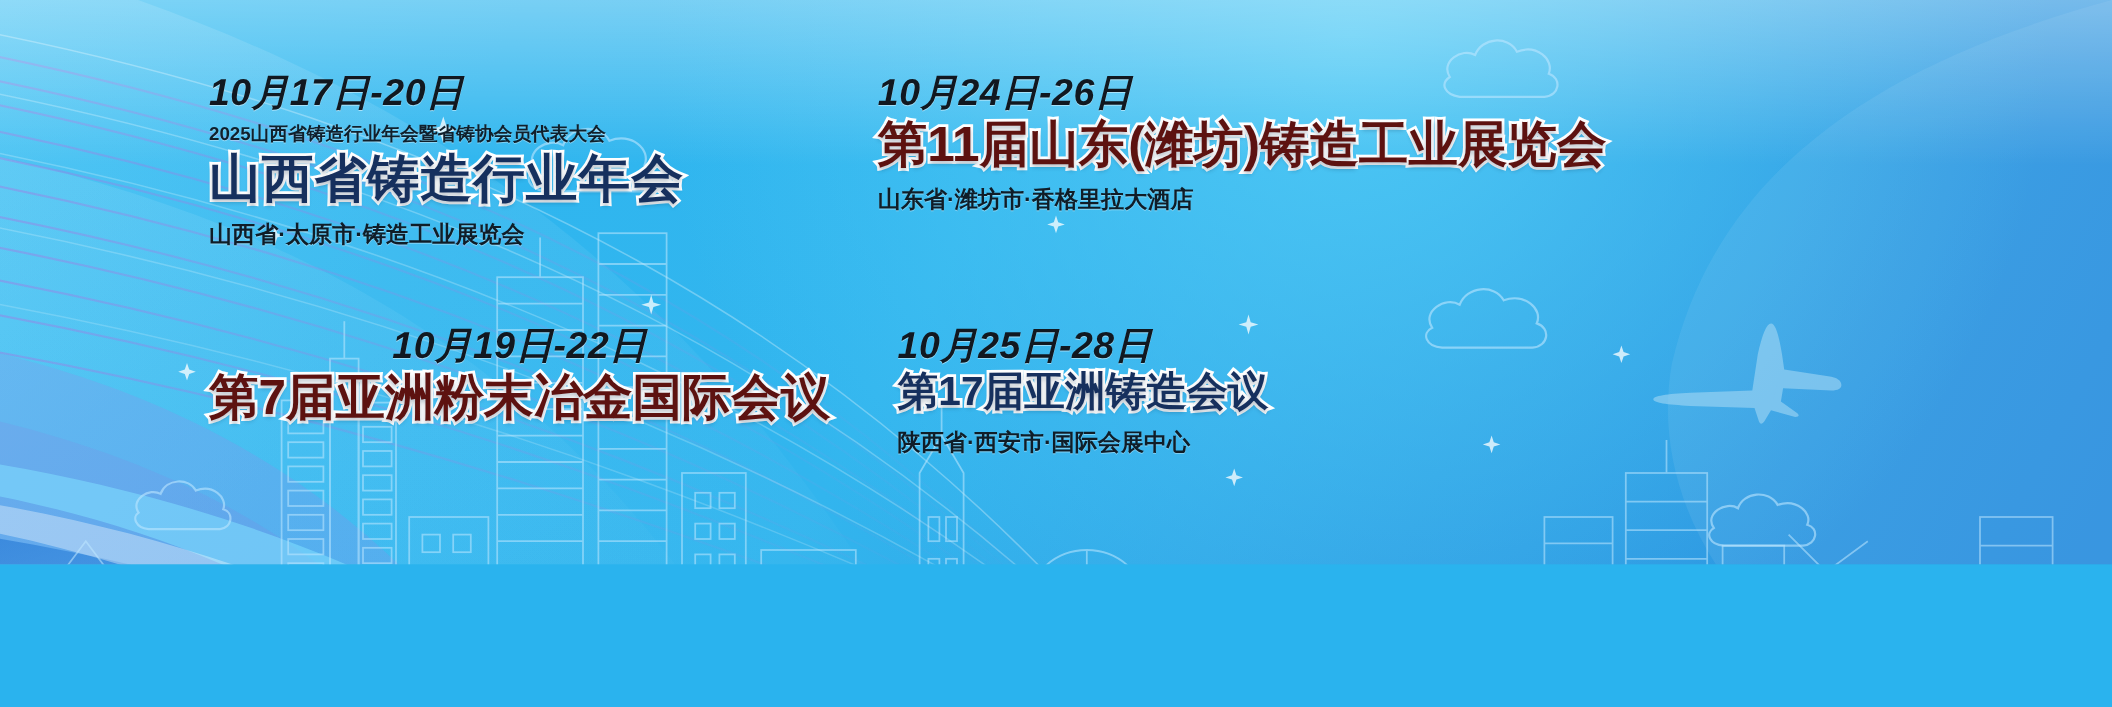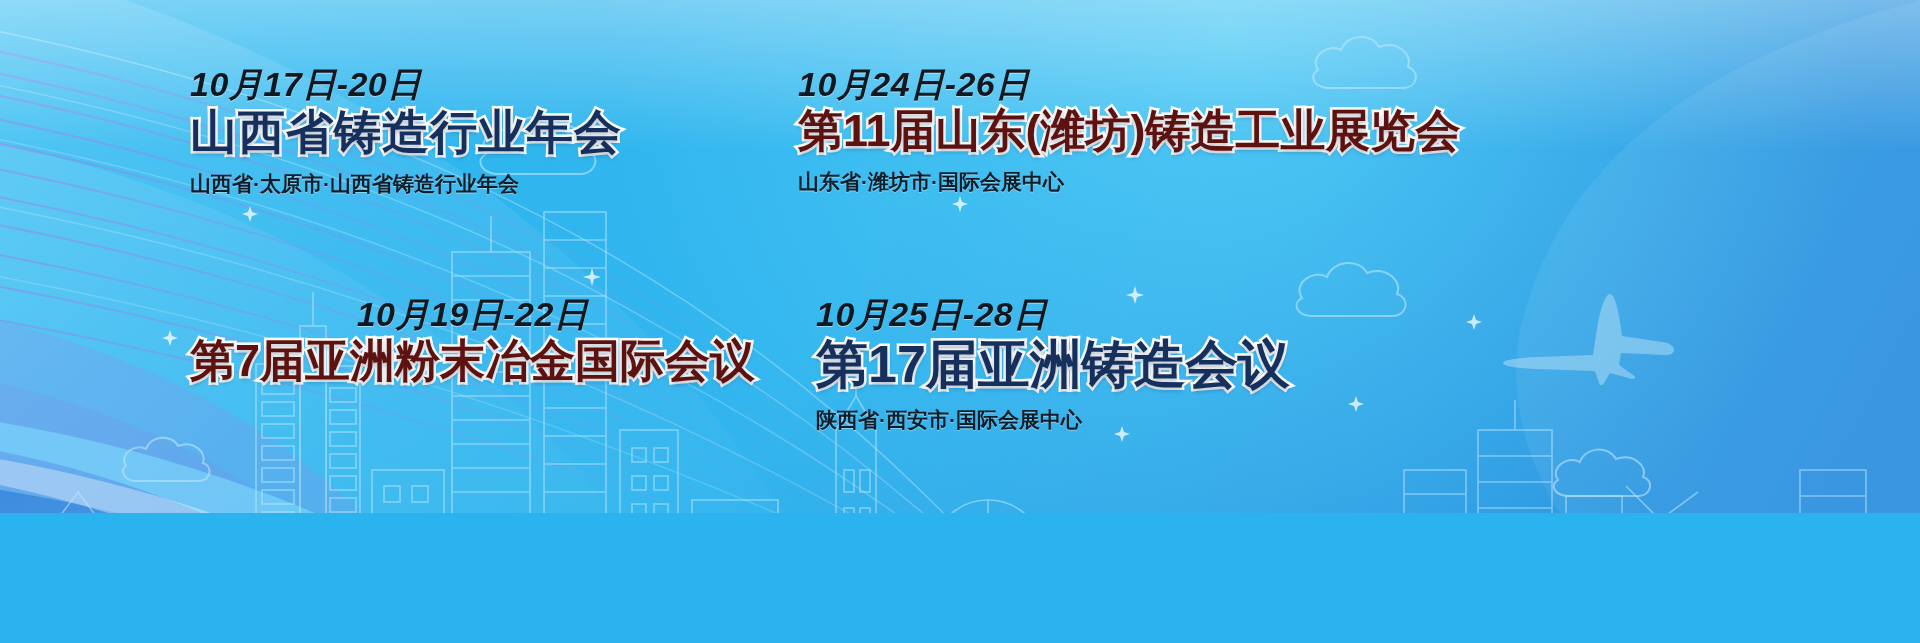--- a/index.html
+++ b/index.html
@@ -55,21 +55,21 @@
   
   #ev1{left:190px;top:66px;}
   #ev1 .ev-title{font-size:47px;letter-spacing:1px;}
   #ev2{left:190px;top:296px;text-align:center;}
   #ev2 .ev-title{font-size:45px;letter-spacing:0px;}
 
   
   #ev3{left:6px;top:66px;}
   #ev3 .ev-title{font-size:45px;letter-spacing:0px;}
   #ev4{left:24px;top:296px;}
-  #ev4 .ev-title{font-size:52px;letter-spacing:0px;}
+  #ev4 .ev-title{font-size:37px;letter-spacing:0px;}
 </style>
 </head>
 <body>
 
 <div id="banner">
 
   <div class="layer">
     <svg viewBox="0 0 1920 643" preserveAspectRatio="none" xmlns="http://www.w3.org/2000/svg">
       <defs>
         <linearGradient id="gWhite" x1="0" y1="0" x2="1" y2="1">
@@ -283,37 +283,38 @@
       </g>
     </svg>
   </div>
 
   <div class="cols">
 
     <div class="col col-left">
 
       <div class="event" id="ev1">
         <div class="ev-date">10月17日-20日</div>
+        <div class="ev-sub">2025山西省铸造行业年会暨省铸协会员代表大会</div>
         <div class="ev-title navy">山西省铸造行业年会</div>
-        <div class="ev-venue">山西省·太原市·山西省铸造行业年会</div>
+        <div class="ev-venue">山西省·太原市·铸造工业展览会</div>
       </div>
 
       <div class="event" id="ev2">
         <div class="ev-date">10月19日-22日</div>
         <div class="ev-title maroon">第7届亚洲粉末冶金国际会议</div>
       </div>
 
     </div>
 
     <div class="col col-right">
 
       <div class="event" id="ev3">
         <div class="ev-date">10月24日-26日</div>
         <div class="ev-title maroon">第11届山东(潍坊)铸造工业展览会</div>
-        <div class="ev-venue">山东省·潍坊市·国际会展中心</div>
+        <div class="ev-venue">山东省·潍坊市·香格里拉大酒店</div>
       </div>
 
       <div class="event" id="ev4">
         <div class="ev-date">10月25日-28日</div>
         <div class="ev-title navy">第17届亚洲铸造会议</div>
         <div class="ev-venue">陕西省·西安市·国际会展中心</div>
       </div>
 
     </div>
   </div>

